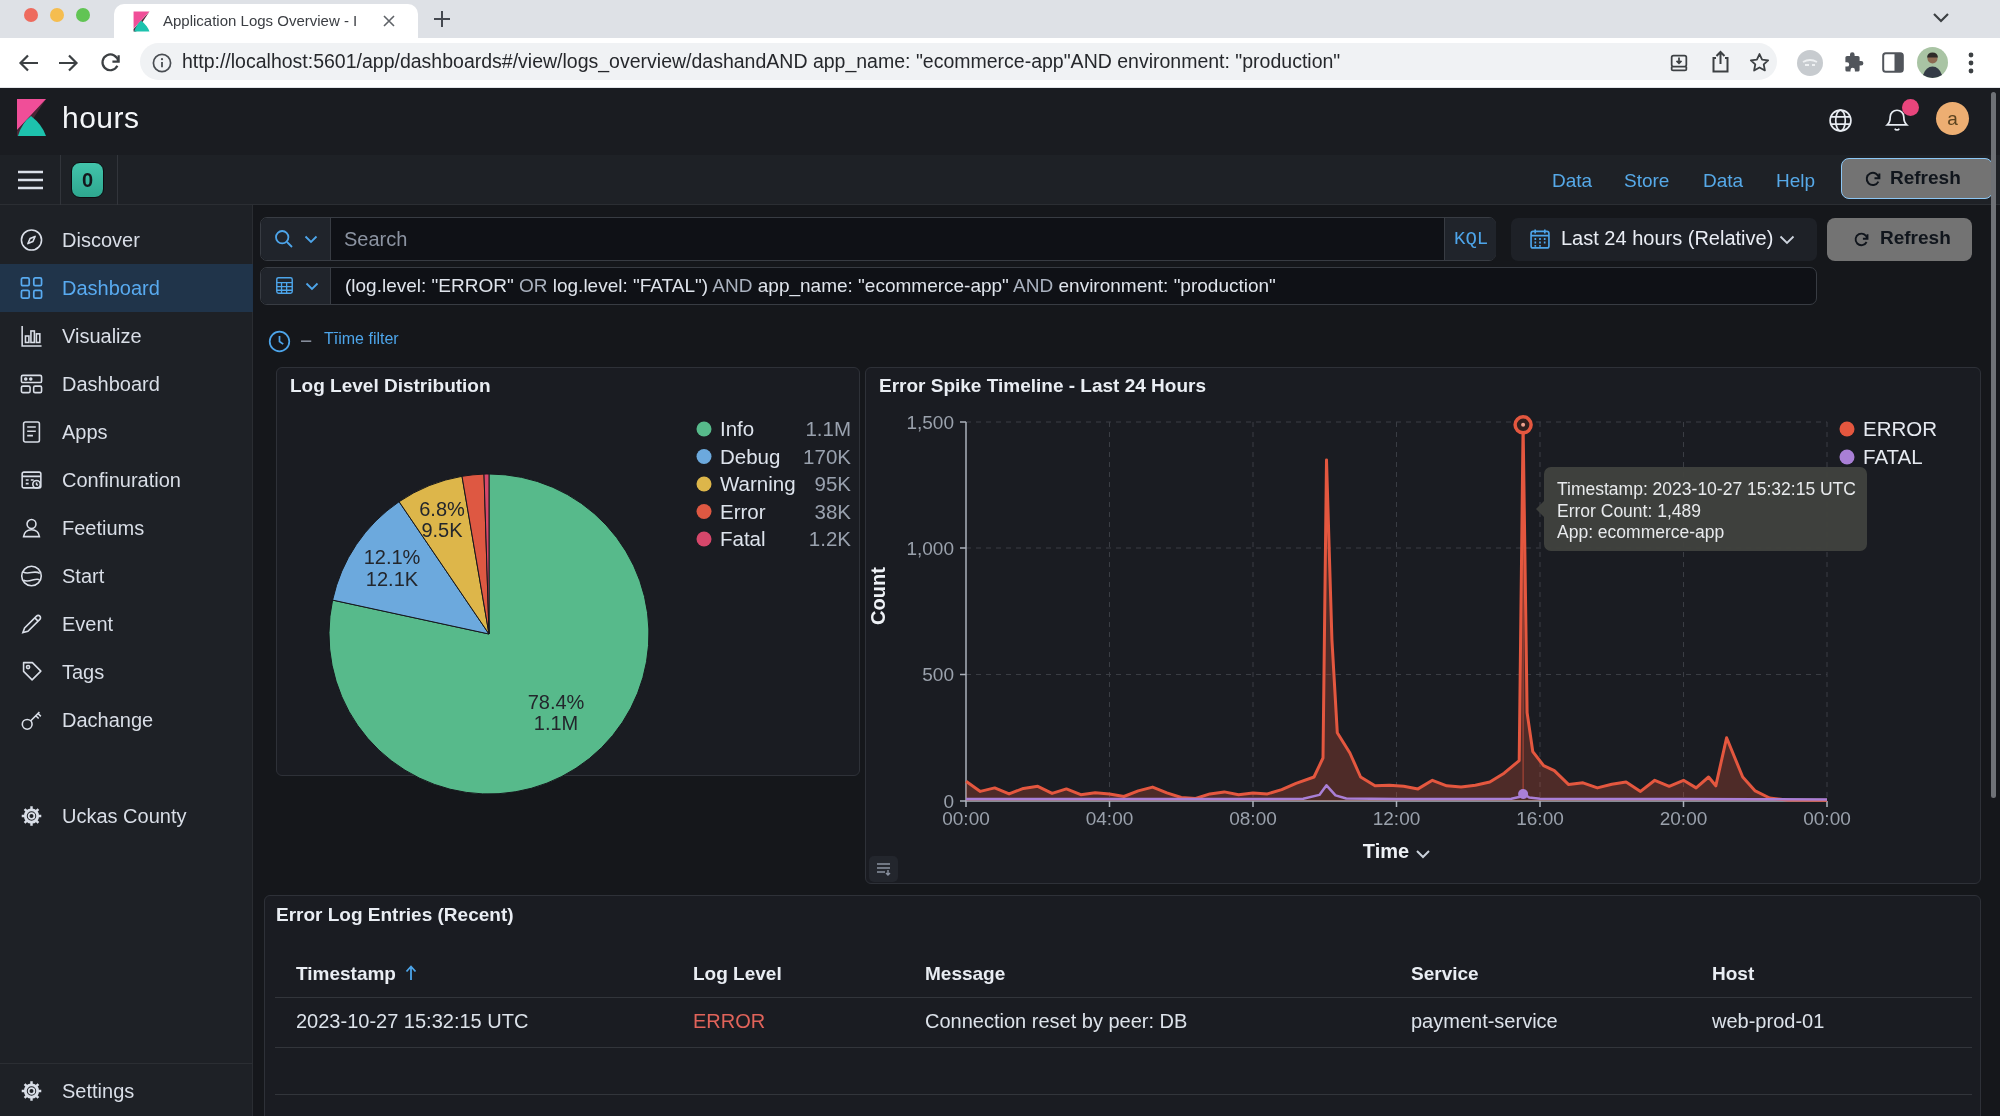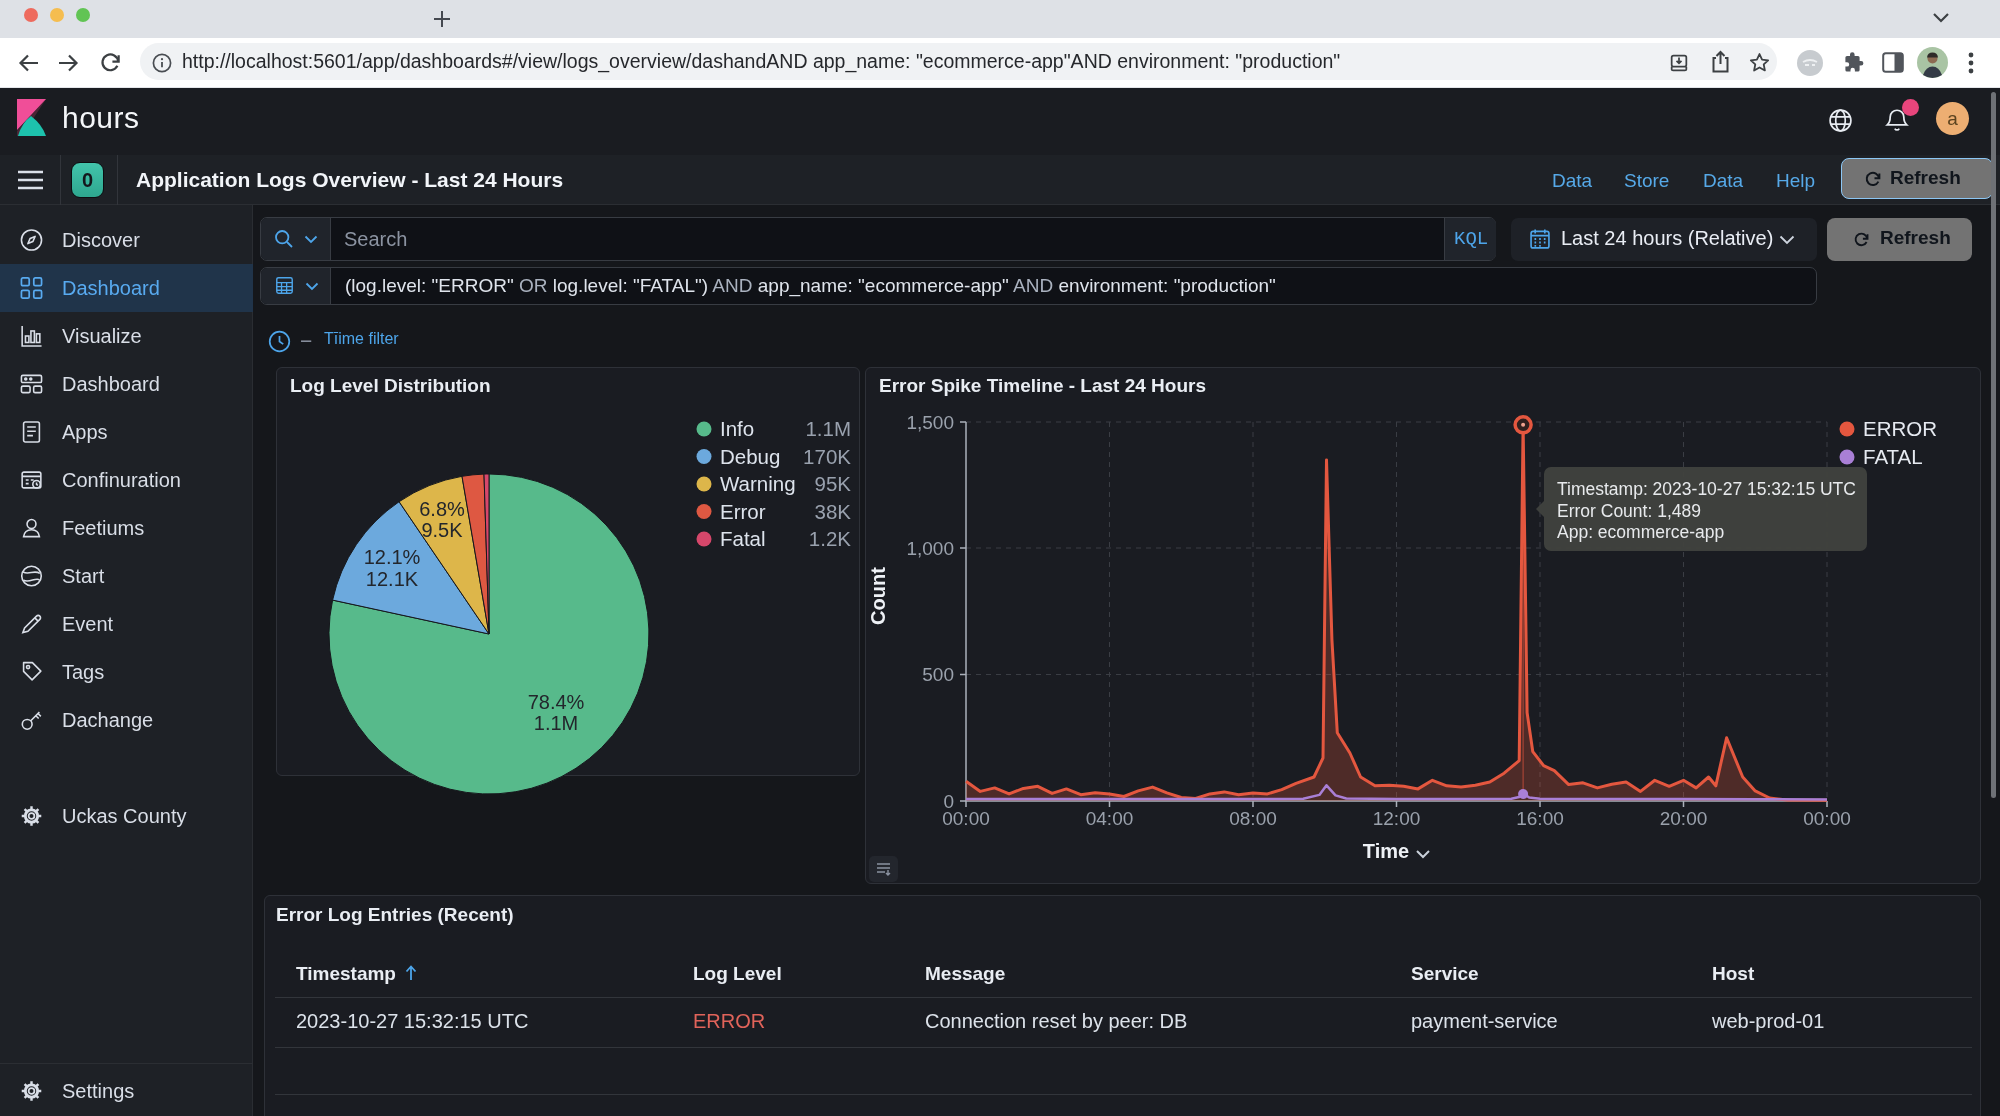--- a/index.html
+++ b/index.html
@@ -41,20 +41,32 @@
   .seg { background:#20242b;font-family:Liberation Mono, monospace; }
   .fieldtxt { color:#dfe4ec; font-size:19px; white-space:nowrap; }
 </style>
 </head>
 <body>
 
 <div id="tabstrip" class="abs">
   <div class="tlight abs" style="left:24px; background:#ee6b5e;"></div>
   <div class="tlight abs" style="left:50px; background:#f5bd4f;"></div>
   <div class="tlight abs" style="left:76px; background:#61c454;"></div>
+  <div id="tab" class="abs">
+    <svg class="abs" style="left:19px; top:7px;" width="17" height="21" viewBox="0 0 32 38">
+      <path fill="#4a2635" d="M31 0 L1 33 L1 38 L6 38 Z"></path>
+      <path fill="#f04e98" d="M1 0 H31 L1 32 Z"></path>
+      <path fill="#1dc2ad" d="M2 38 Q6.5 24 15.5 17.5 Q27 26.5 31 38 Z"></path>
+    </svg>
+    <div id="tabtitle" class="abs">Application Logs Overview - I</div>
+
+    <svg class="abs" style="left:268px; top:10px;" width="14" height="14" viewBox="0 0 14 14">
+      <path d="M2 2 L12 12 M12 2 L2 12" stroke="#5f6368" stroke-width="1.6"></path>
+    </svg>
+  </div>
 
   <svg class="abs" style="left:431px; top:8px;" width="22" height="22" viewBox="0 0 22 22">
     <path d="M11 3 V19 M3 11 H19" stroke="#454950" stroke-width="2"></path>
   </svg>
 
   <svg class="abs" style="left:1932px; top:12px;" width="18" height="12" viewBox="0 0 18 12">
     <path d="M2 2 L9 9 L16 2" stroke="#3c4043" stroke-width="2.2" fill="none"></path>
   </svg>
 </div>
 
@@ -148,21 +160,20 @@
   <div class="abs" style="left:1902px; top:11px; width:17px; height:17px; border-radius:50%; background:#e8457c;"></div>
 
   <div class="abs" style="left:1936px; top:14px; width:33px; height:33px; border-radius:50%; background:#edae72; color:#5b431f; font-size:19px; text-align:center; line-height:33px;">a</div>
 </div>
 
 <div id="navbar" class="abs">
   <svg class="abs" style="left:17px; top:14px;" width="27" height="22" viewBox="0 0 27 22">
     <path d="M1 3 H26 M1 11 H26 M1 19 H26" stroke="#dbe0e9" stroke-width="2.4"></path>
   </svg>
   <div class="abs" style="left:71px; top:7px; width:33px; height:36px; border-radius:9px; background:linear-gradient(180deg,#42c4ab,#2ea78f); border:1px solid #0c0e11; color:#14171c; font-size:20px; font-weight:bold; text-align:center; line-height:34px;">0</div>
-  <div id="pagetitle" class="abs">Application Logs Overview - Last 24 Hours</div>
   <div class="navlink abs" style="left:1552px;">Data</div>
   <div class="navlink abs" style="left:1624px;">Store</div>
   <div class="navlink abs" style="left:1703px;">Data</div>
   <div class="navlink abs" style="left:1776px;">Help</div>
   <div class="refreshbtn abs" style="left:1841px; top:3px; width:152px; height:41px; border:1.5px solid #8cc7f5;">
     <svg class="abs" style="left:22px; top:11px;" width="18" height="18" viewBox="0 0 24 24">
       <path d="M20 11 A 8.2 8.2 0 1 0 19.2 15.5" stroke="#10151c" stroke-width="2.6" fill="none"></path>
       <path d="M20.5 4.5 V11 H14" stroke="#10151c" stroke-width="2.6" fill="none"></path>
     </svg>
     <span class="abs" style="left:48px; top:8px;">Refresh</span>

